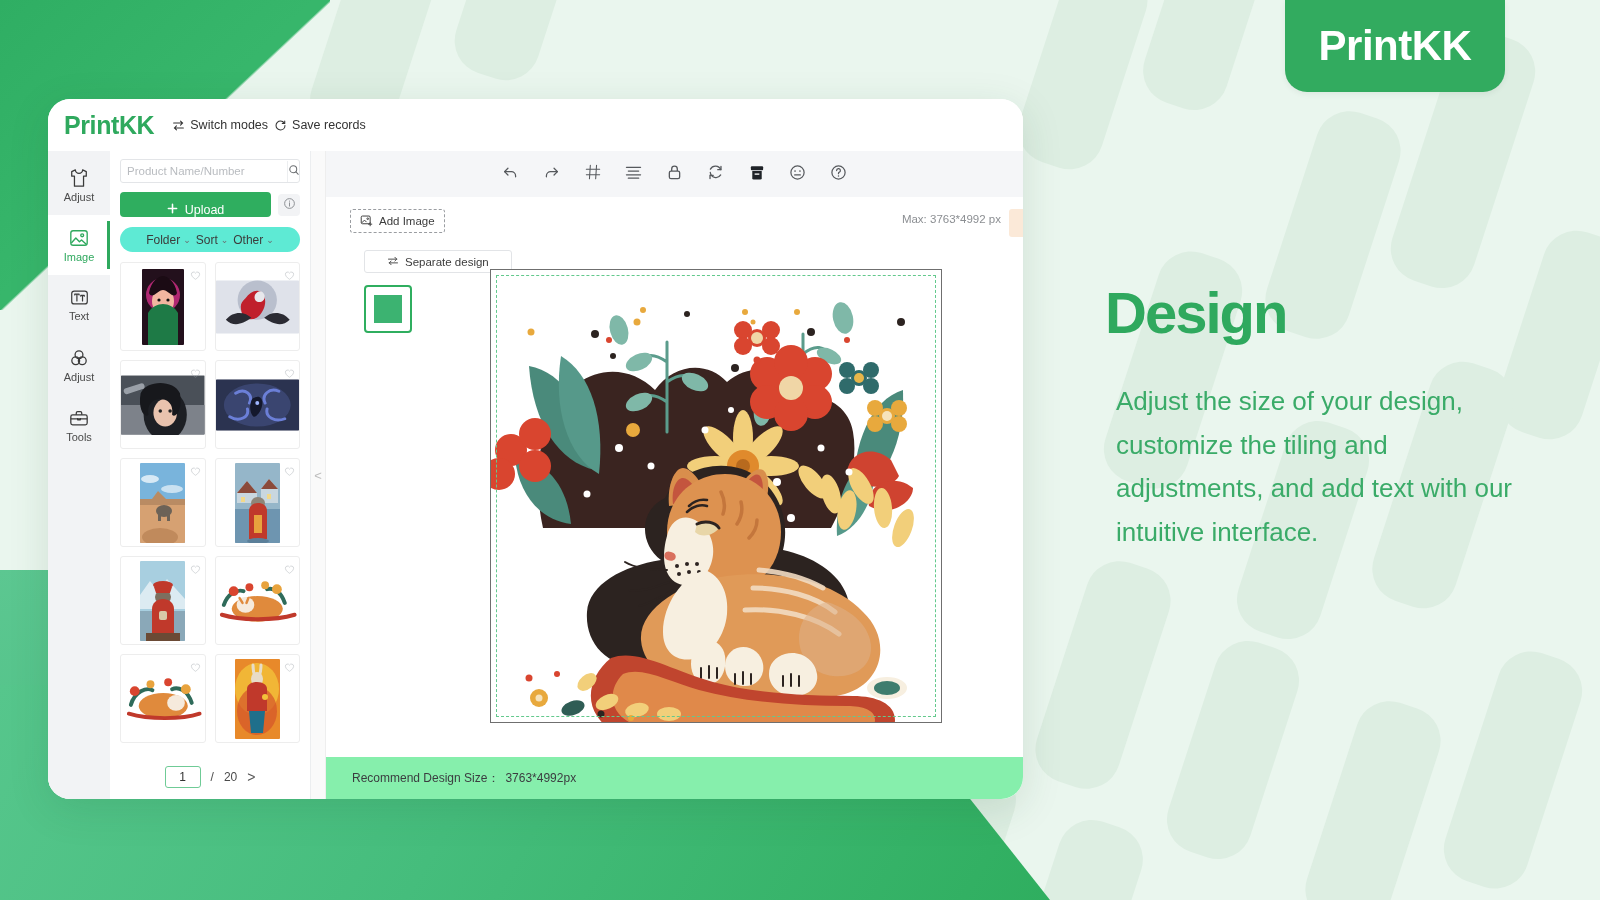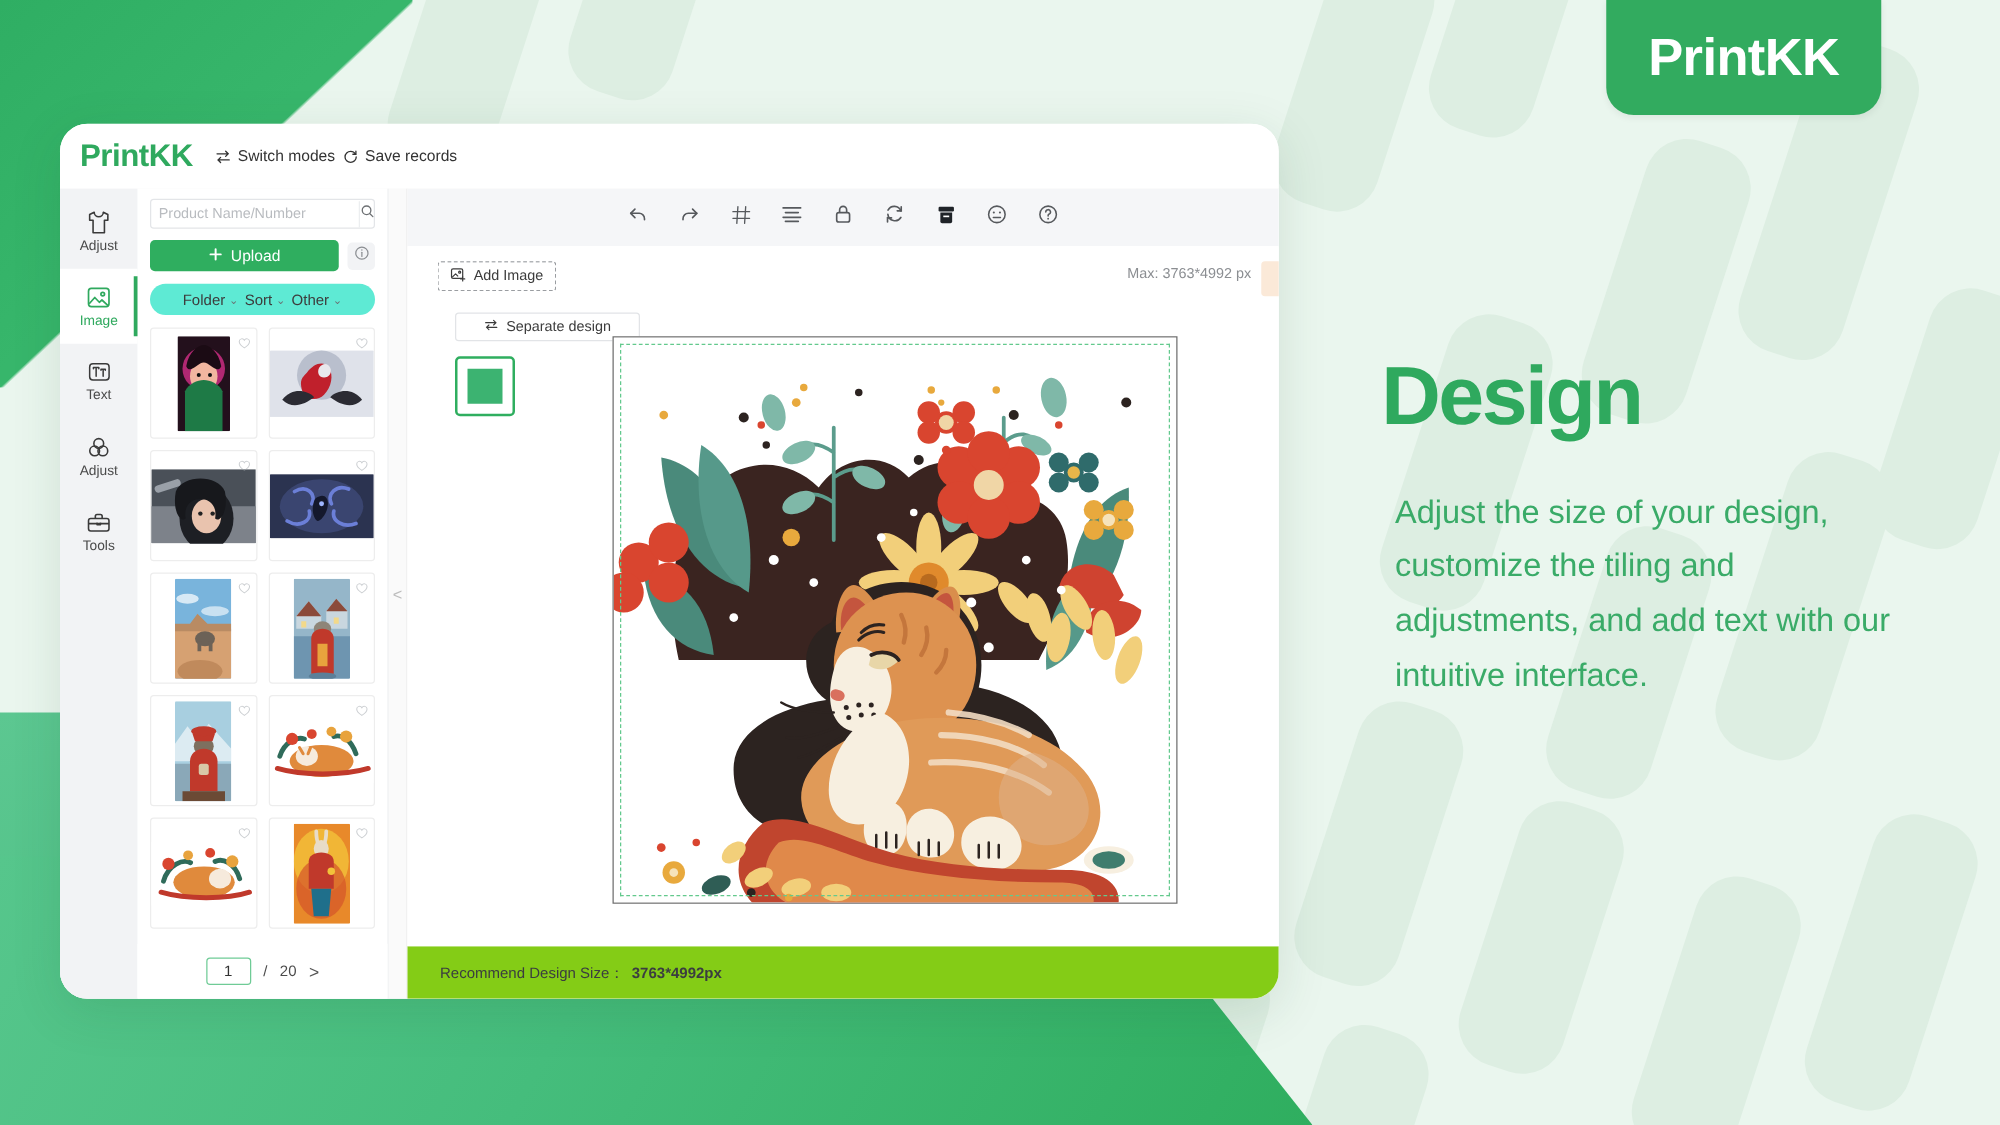--- a/index.html
+++ b/index.html
@@ -38,21 +38,21 @@
     display:flex;align-items:center;justify-content:center;
     box-shadow:0 2px 6px rgba(0,0,0,.06);
   }
   .logo-badge span{
     color:#ffffff;font-size:42px;font-weight:700;letter-spacing:-.5px;
   }
 
   
   .promo{position:absolute;left:1105px;top:285px;width:420px;}
   .promo h1{
-    margin:0;font-size:66px;line-height:.95;font-weight:700;
+    margin:0;font-size:58px;line-height:.95;font-weight:700;
     color:#2fa95e;letter-spacing:-2px;
   }
   .promo p{
     margin:40px 0 0 11px;font-size:26px;line-height:1.68;
     color:#3aab68;font-weight:400;
   }
 
   
   .app{
     position:absolute;left:48px;top:99px;width:975px;height:700px;
@@ -100,21 +100,21 @@
   .search-row{display:flex;align-items:center;border:1px solid #e3e5e8;border-radius:3px;height:22px;background:#fff;}
   .search-row input{
     flex:1;border:0;outline:0;font-size:11.5px;color:#444;
     padding:0 6px;font-family:Liberation Sans, sans-serif;background:transparent;
   }
   .search-row input::placeholder{color:#b9bcc0;}
   .search-btn{width:22px;height:21px;display:flex;align-items:center;justify-content:center;border-left:1px solid #eceef0;cursor:pointer;}
   .upload-row{display:flex;align-items:center;gap:7px;margin-top:9px;}
   .upload-btn{
     flex:1;height:25px;background:#2fae5f;border-radius:4px;color:#fff;
-    display:flex;align-items:center;justify-content:center;gap:7px;
+    display:flex;align-items:flex-end;justify-content:center;gap:7px;
     font-size:12.5px;cursor:pointer;
   }
   .info-btn{
     width:22px;height:22px;border-radius:4px;background:#f2f3f5;
     display:flex;align-items:center;justify-content:center;cursor:pointer;
   }
   .filter-bar{
     margin-top:10px;height:25px;background:#5eead4;border-radius:13px;
     display:flex;align-items:center;justify-content:center;gap:5px;
     font-size:12px;color:#3c3c3c;
@@ -176,23 +176,23 @@
   }
   .swatch i{display:block;width:28px;height:28px;background:#3cb371;}
 
   .design-frame{
     position:absolute;left:164px;top:72px;width:450px;height:452px;
     border:1.5px solid #6f6f6f;background:#fff;overflow:hidden;
   }
   .safe-line{position:absolute;inset:5px;border:1.5px dashed #63c98d;pointer-events:none;z-index:5;}
   .recommend{
     height:42px;flex:0 0 42px;display:flex;align-items:center;
-    padding-left:26px;font-size:12px;color:#3b3d40;background:#84cc16;
-  }
-  .recommend b{font-weight:700;margin-left:6px;}
+    padding-left:26px;font-size:12px;color:#3b3d40;background:#86efac;
+  }
+  .recommend b{font-weight:400;margin-left:6px;}
 </style>
 </head>
 <body>
 
 <div id="bg">
   <div class="pattern">
     <div class="blob" style="left:1040px;top:-40px;width:86px;height:210px;"></div>
     <div class="blob" style="left:1160px;top:-70px;width:86px;height:180px;"></div>
     <div class="blob" style="left:1290px;top:110px;width:86px;height:230px;"></div>
     <div class="blob" style="left:1420px;top:30px;width:86px;height:260px;"></div>

